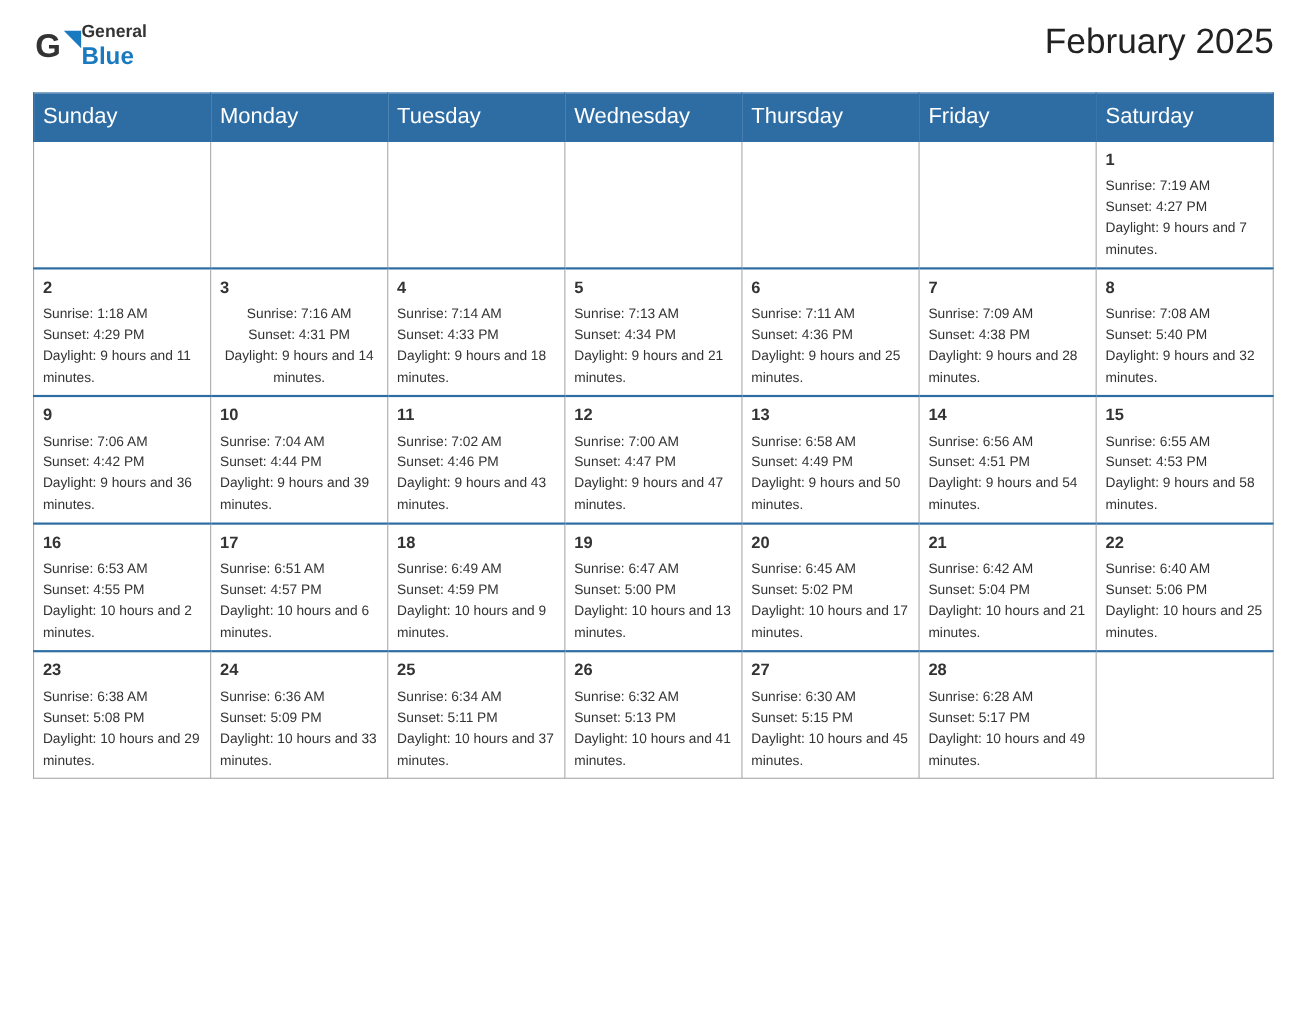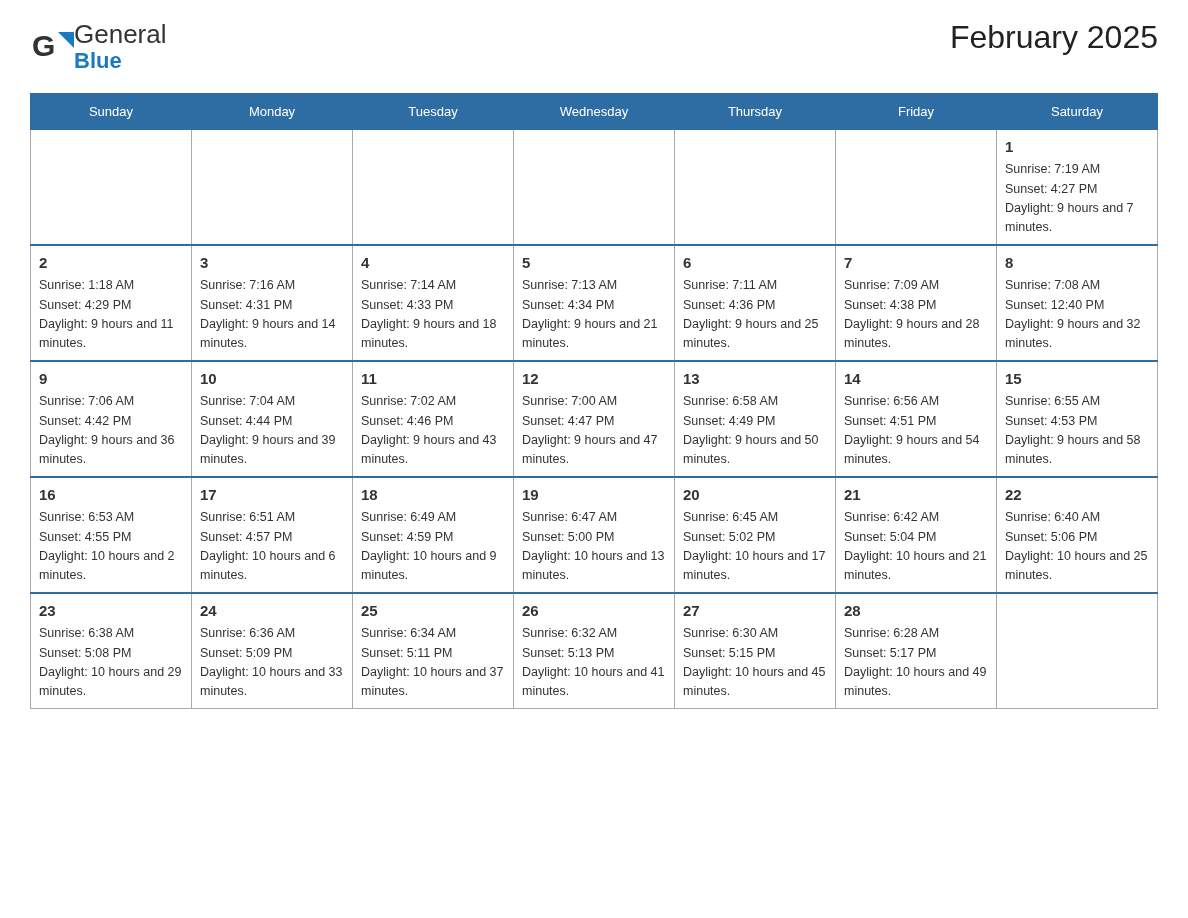--- a/index.html
+++ b/index.html
@@ -36,22 +36,22 @@
     }
     .calendar {
       width: 100%;
       border-collapse: collapse;
       border: 1px solid #555;
     }
     .calendar th {
       background-color: #2e6da4;
       color: #fff;
       padding: 10px 8px;
-      text-align: center;
-      font-size: 13px;
+      text-align: left;
+      font-size: 20px;
       font-weight: normal;
       border: 1px solid #2e6da4;
     }
     .calendar td {
       vertical-align: top;
       padding: 6px 8px;
       border: 1px solid #aaa;
       width: 14.28%;
       min-height: 110px;
       font-size: 13px;
@@ -86,21 +86,21 @@
 <div class="header">
   <div class="logo">
     <div class="logo-wrapper">
       <svg width="44" height="44" viewBox="0 0 44 44">
 
         <text x="2" y="32" font-size="30" font-weight="bold" font-family="Arial" fill="#333">G</text>
 
         <polygon points="28,8 44,8 44,24" fill="#1a7abf"></polygon>
       </svg>
       <div>
-        <div style="font-size:26px;font-weight:normal;color:#333;line-height:1.1;">
+        <div style="font-size:16px;font-weight:bold;color:#333;line-height:1.1;">
           <span>General</span>
         </div>
         <div style="font-size:22px;font-weight:bold;color:#1a7abf;line-height:1.1;">
           <span>Blue</span>
         </div>
       </div>
     </div>
   </div>
   <div class="title-section">
     <div class="month-title">February 2025</div>
@@ -136,21 +136,21 @@
       </tr>
       <tr class="row-divider">
         <td>
           <span class="day-number">2</span>
           <div class="day-info" style="white-space: pre-line;">Sunrise: 1:18 AM
 Sunset: 4:29 PM
 Daylight: 9 hours and 11 minutes.</div>
         </td>
         <td>
           <span class="day-number">3</span>
-          <div class="day-info" style="white-space: pre-line;">Sunrise: 7:16 AM
+          <div class="day-info" style="white-space: pre-line; text-align: center;">Sunrise: 7:16 AM
 Sunset: 4:31 PM
 Daylight: 9 hours and 14 minutes.</div>
         </td>
         <td>
           <span class="day-number">4</span>
           <div class="day-info" style="white-space: pre-line;">Sunrise: 7:14 AM
 Sunset: 4:33 PM
 Daylight: 9 hours and 18 minutes.</div>
         </td>
         <td>
@@ -167,21 +167,21 @@
         </td>
         <td>
           <span class="day-number">7</span>
           <div class="day-info" style="white-space: pre-line;">Sunrise: 7:09 AM
 Sunset: 4:38 PM
 Daylight: 9 hours and 28 minutes.</div>
         </td>
         <td>
           <span class="day-number">8</span>
           <div class="day-info" style="white-space: pre-line;">Sunrise: 7:08 AM
-Sunset: 12:40 PM
+Sunset: 5:40 PM
 Daylight: 9 hours and 32 minutes.</div>
         </td>
       </tr>
       <tr class="row-divider">
         <td>
           <span class="day-number">9</span>
           <div class="day-info" style="white-space: pre-line;">Sunrise: 7:06 AM
 Sunset: 4:42 PM
 Daylight: 9 hours and 36 minutes.</div>
         </td>

